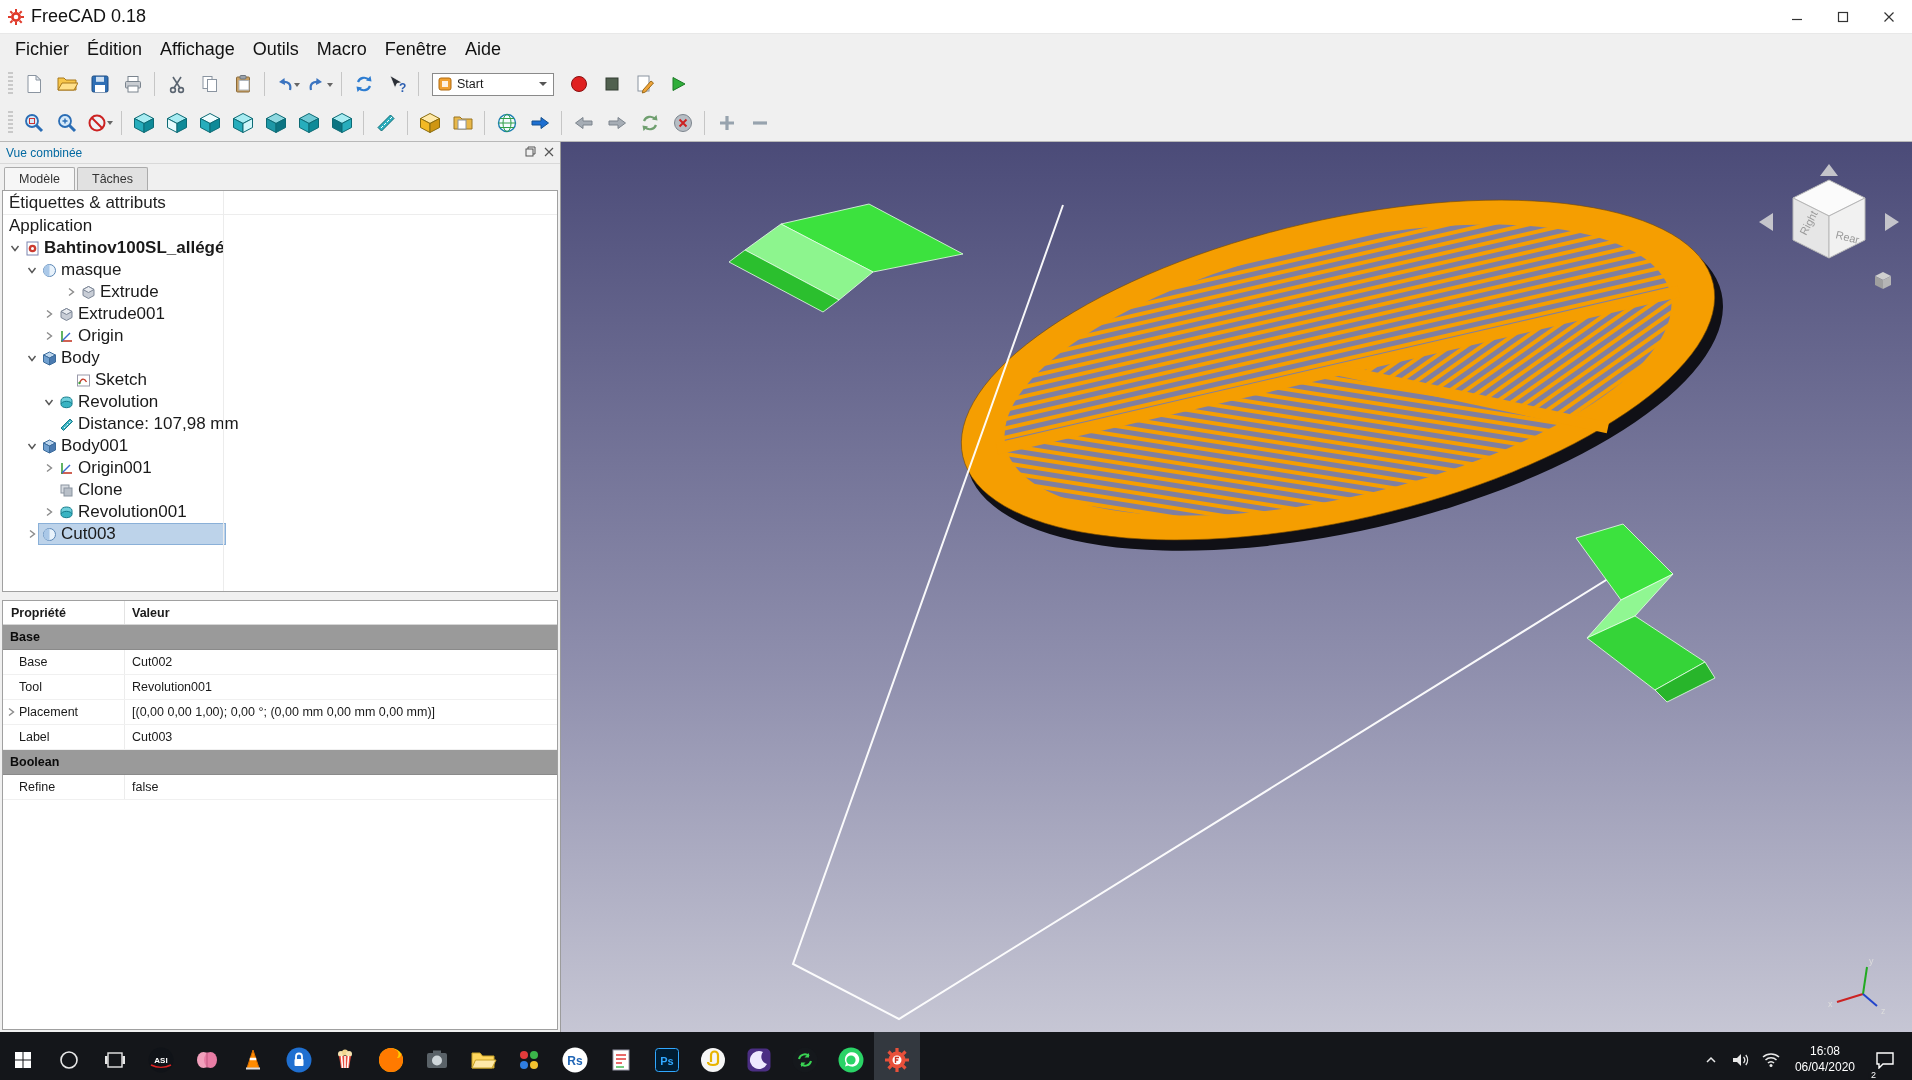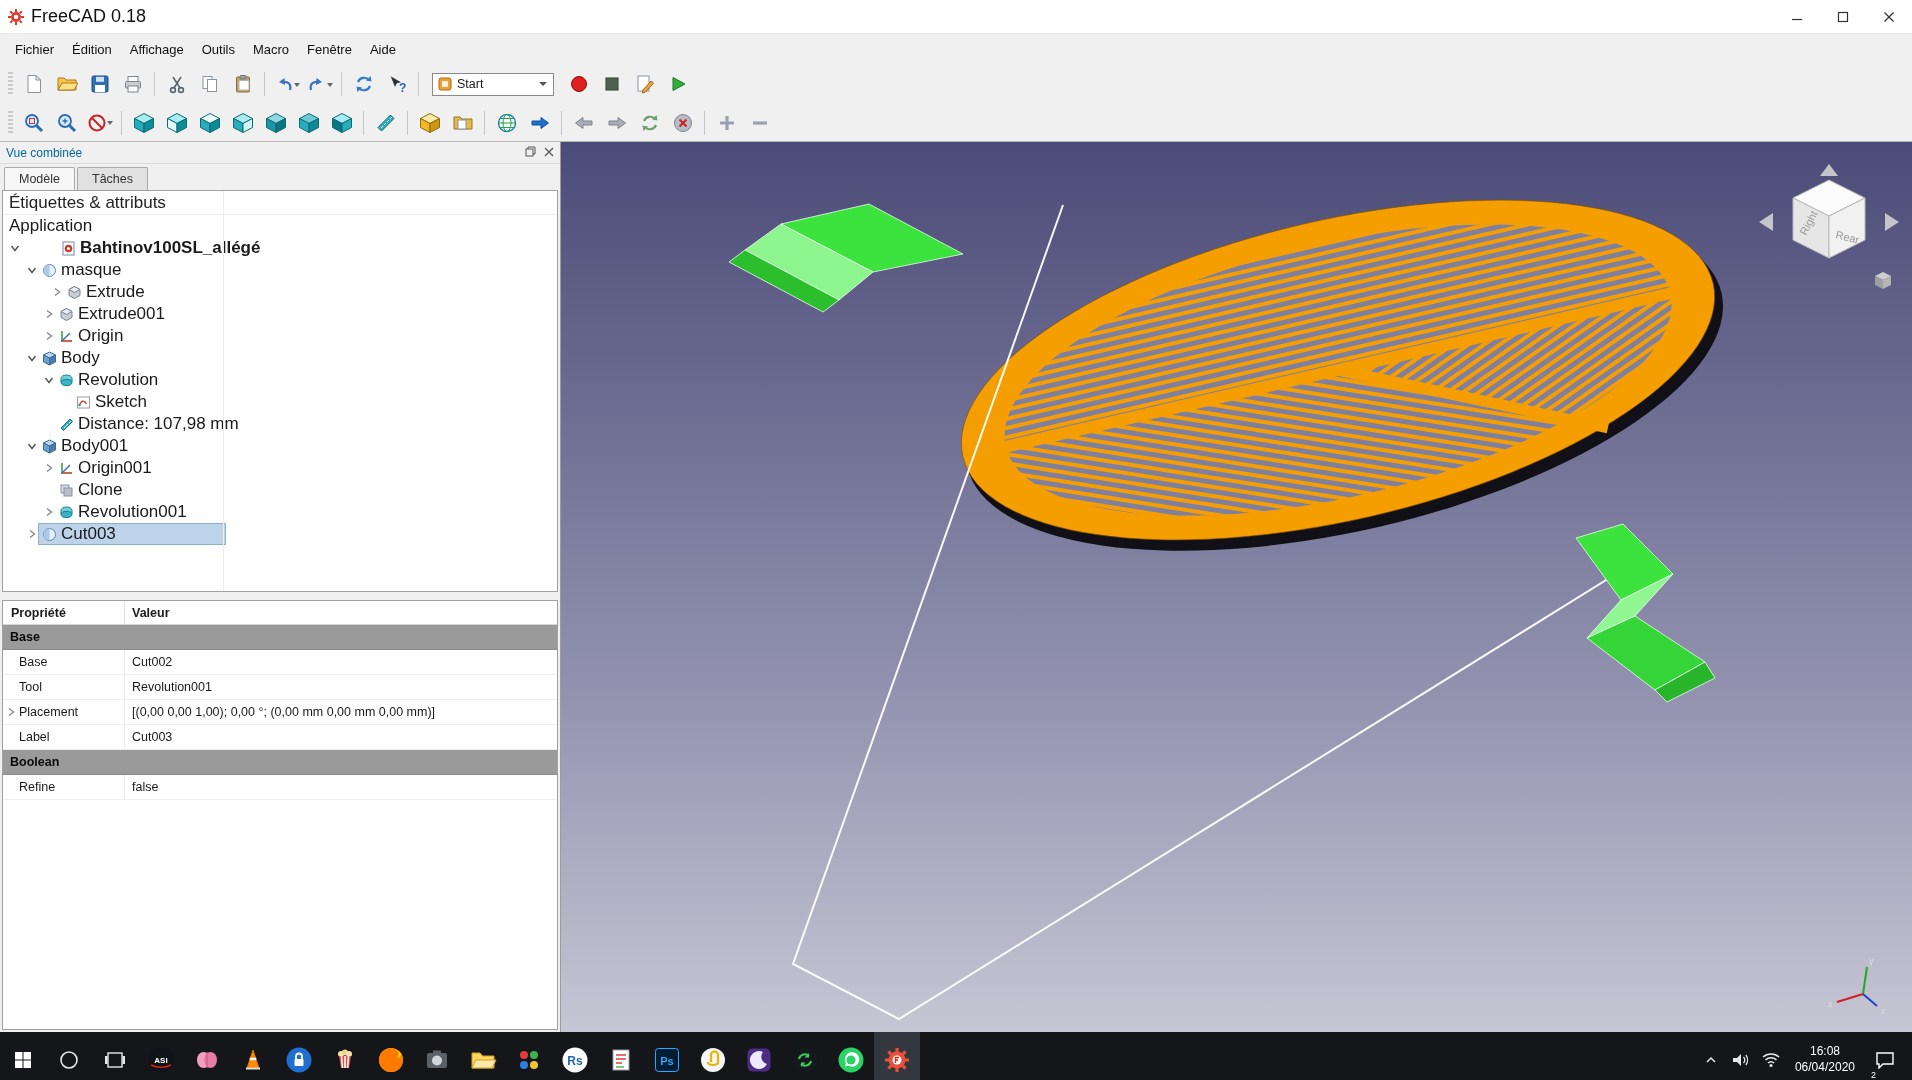--- a/index.html
+++ b/index.html
@@ -5,21 +5,21 @@
 *{margin:0;padding:0;box-sizing:border-box}
 html,body{width:1912px;height:1080px;overflow:hidden;font-family:"Liberation Sans","DejaVu Sans",sans-serif;background:#f0f0f0;font-size:13px;color:#1a1a1a}
 
 .titlebar{height:34px;background:#ffffff;display:flex;align-items:center;padding-left:8px;border-bottom:1px solid #e8e8e8}
 .app-ico{display:inline-flex;margin-right:7px}
 .wtitle{font-size:18px;color:#111}
 .win-controls{margin-left:auto;display:flex;height:100%}
 .wc{width:46px;height:100%;display:flex;align-items:center;justify-content:center}
 
 .menubar{height:30px;background:#f0f0f0;display:flex;align-items:stretch;padding-left:6px}
-.menu-item{display:flex;align-items:center;padding:0 9px;font-size:13px;color:#111}
+.menu-item{display:flex;align-items:center;padding:0 9px;font-size:18px;color:#111}
 
 .toolbar{background:#f0f0f0;display:flex;align-items:center;padding-left:4px}
 .toolbar1{height:40px}
 .toolbar2{height:38px;border-bottom:1px solid #b8b8b8}
 .tbtn{min-width:33px;height:30px;display:flex;align-items:center;justify-content:center;border-radius:3px}
 .tsep{width:1px;height:24px;background:#c6c6c6;margin:0 5px}
 .thandle{width:5px;height:24px;margin:0 4px;background:repeating-linear-gradient(to bottom,#c9c9c9 0 2px,transparent 2px 4px)}
 .wb-combo{display:flex;align-items:center;gap:5px;background:#fff;border:1px solid #8a8a8a;height:23px;width:122px;padding:0 5px;margin:0 8px;font-size:12.5px}
 .wb-combo .lbl{flex:1}
 
@@ -379,21 +379,21 @@
       <div class="tab active">Modèle</div>
       <div class="tab">Tâches</div>
     </div>
     <div class="tree-box">
       <div class="tree-colline"></div>
       <div class="tree-hrow">Étiquettes &amp; attributs</div>
       <div class="trow" style="padding-left:6px">
         <span class="tlabel">Application</span>
       </div>
       <div id="tree-rows">
-          <div class="trow" style="padding-left: 4px; gap: 36px;">
+          <div class="trow" style="padding-left: 4px;">
             <span class="chev">
               <svg width="10" height="10" viewBox="0 0 10 10">
                 <path d="M1.5 3l3.5 4.5L8.5 3" fill="none" stroke="#555" stroke-width="1.4"></path>
               </svg>
             </span>
             <span class="selwrap">
               <span class="ticon">
                 <svg width="15" height="15" viewBox="0 0 15 15">
                   <rect x="2" y="1" width="11" height="13" fill="#fff" stroke="#7c86b0"></rect>
                   <circle cx="7.5" cy="7.5" r="3.8" fill="#cc3b30"></circle>
@@ -412,21 +412,21 @@
             <span class="selwrap">
               <span class="ticon">
                 <svg width="15" height="15" viewBox="0 0 15 15">
                   <circle cx="7.5" cy="7.5" r="6" fill="#e8f2fb" stroke="#5a86b5"></circle>
                   <path d="M7.5 1.5a6 6 0 0 0 0 12z" fill="#aac8e8"></path>
                 </svg>
               </span>
               <span class="tlabel">masque</span>
             </span>
           </div>
-          <div class="trow" style="padding-left: 46px;">
+          <div class="trow" style="padding-left: 60px;">
             <span class="chev">
               <svg width="10" height="10" viewBox="0 0 10 10">
                 <path d="M3 1.5l4.5 3.5L3 8.5" fill="none" stroke="#8a8a8a" stroke-width="1.4"></path>
               </svg>
             </span>
             <span class="selwrap">
               <span class="ticon">
                 <svg width="15" height="15" viewBox="0 0 15 15">
                   <polygon points="7.5,1.5 13,4.5 13,10.5 7.5,13.5 2,10.5 2,4.5" fill="#c8cdd6" stroke="#7a8494"></polygon>
                   <polygon points="7.5,1.5 13,4.5 7.5,7.5 2,4.5" fill="#e8ebf0" stroke="#7a8494"></polygon>
@@ -478,47 +478,47 @@
               <span class="ticon">
                 <svg width="15" height="15" viewBox="0 0 15 15">
                   <polygon points="7.5,1 13.5,4 7.5,7 1.5,4" fill="#bcd6ee" stroke="#3c6c9c"></polygon>
                   <polygon points="1.5,4 7.5,7 7.5,14 1.5,11" fill="#6f9fcf" stroke="#3c6c9c"></polygon>
                   <polygon points="13.5,4 7.5,7 7.5,14 13.5,11" fill="#4a7ab0" stroke="#3c6c9c"></polygon>
                 </svg>
               </span>
               <span class="tlabel">Body</span>
             </span>
           </div>
-          <div class="trow" style="padding-left: 38px;">
-            <span class="chev">
-              <svg width="10" height="10" viewBox="0 0 10 10">
-                <path d="M1.5 3l3.5 4.5L8.5 3" fill="none" stroke="#555" stroke-width="1.4"></path>
-              </svg>
-            </span>
-            <span class="selwrap">
-              <span class="ticon">
-                <svg width="15" height="15" viewBox="0 0 15 15">
-                  <path d="M2 9V5.5a5.5 3.5 0 0 1 11 0V9" fill="#6fd0dc" stroke="#137a8a"></path>
-                  <ellipse cx="7.5" cy="9.5" rx="5.5" ry="3.2" fill="#39b3c2" stroke="#137a8a"></ellipse>
-                </svg>
-              </span>
-              <span class="tlabel">Revolution</span>
-            </span>
-          </div>
           <div class="trow" style="padding-left: 55px;">
             <span class="chev"></span>
             <span class="selwrap">
               <span class="ticon">
                 <svg width="15" height="15" viewBox="0 0 15 15">
                   <rect x="1.5" y="2" width="12" height="11" fill="#fff" stroke="#99a"></rect>
                   <path d="M3.5 10c2-5 5-5 7-1" fill="none" stroke="#c43b2a" stroke-width="1.3"></path>
                   <circle cx="3.5" cy="10" r="1.2" fill="#3ba03b"></circle>
                 </svg>
               </span>
               <span class="tlabel">Sketch</span>
+            </span>
+          </div>
+          <div class="trow" style="padding-left: 38px;">
+            <span class="chev">
+              <svg width="10" height="10" viewBox="0 0 10 10">
+                <path d="M1.5 3l3.5 4.5L8.5 3" fill="none" stroke="#555" stroke-width="1.4"></path>
+              </svg>
+            </span>
+            <span class="selwrap">
+              <span class="ticon">
+                <svg width="15" height="15" viewBox="0 0 15 15">
+                  <path d="M2 9V5.5a5.5 3.5 0 0 1 11 0V9" fill="#6fd0dc" stroke="#137a8a"></path>
+                  <ellipse cx="7.5" cy="9.5" rx="5.5" ry="3.2" fill="#39b3c2" stroke="#137a8a"></ellipse>
+                </svg>
+              </span>
+              <span class="tlabel">Revolution</span>
             </span>
           </div>
           <div class="trow" style="padding-left: 38px;">
             <span class="chev"></span>
             <span class="selwrap">
               <span class="ticon">
                 <svg width="15" height="15" viewBox="0 0 15 15">
                   <polygon points="2,11 11,2 13.5,4.5 4.5,13.5" fill="#39b3c2" stroke="#137a8a"></polygon>
                   <path d="M5 11l1.5-1.5M7.5 8.5L9 7M10 6l1.5-1.5" stroke="#fff" stroke-width="0.9"></path>
                 </svg>

